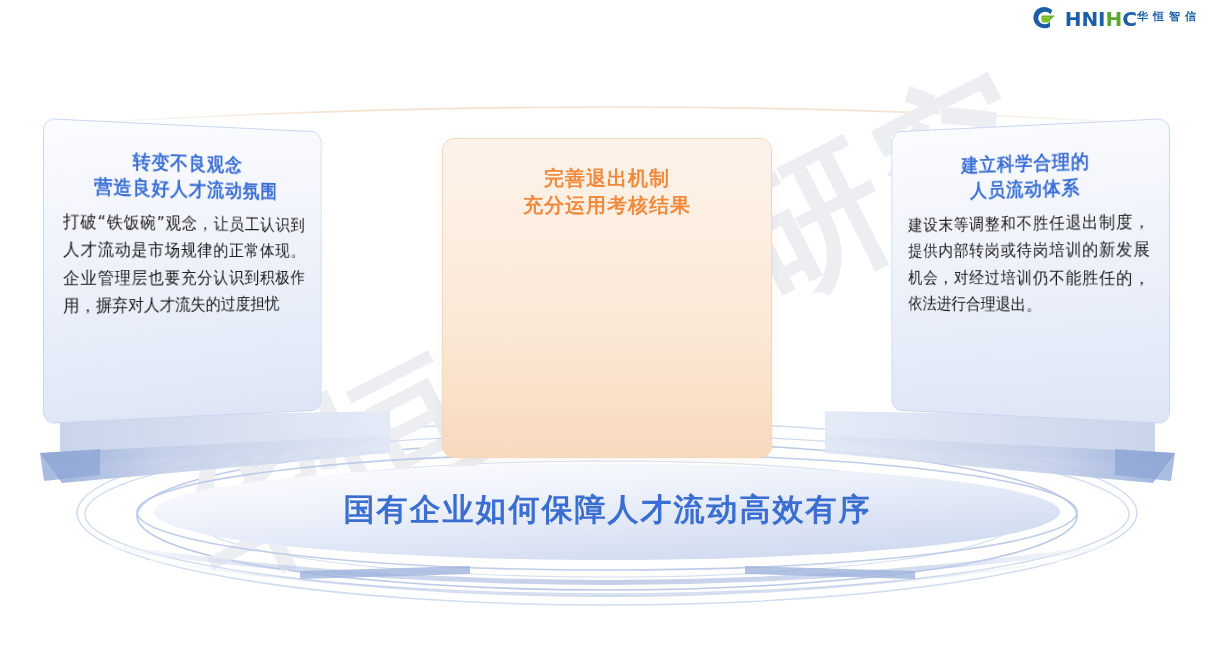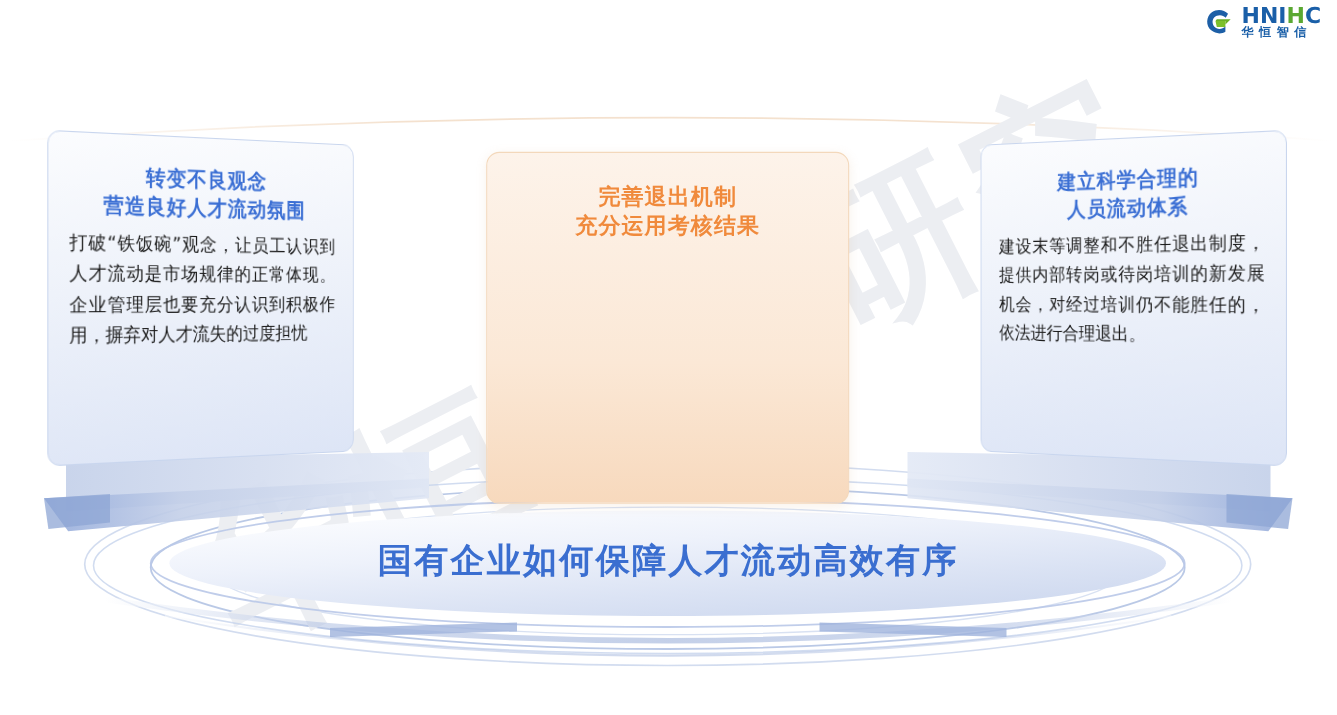--- a/index.html
+++ b/index.html
@@ -27,29 +27,29 @@
     font-family:"DejaVu Sans","Liberation Sans",sans-serif;
   }
 
   
   .logo{
     position:absolute;right:14px;top:4px;
     display:flex;align-items:center;gap:6px;
     z-index:30;
   }
   .logo-mark{width:30px;height:30px;flex:0 0 auto;}
-  .logo-text{display:flex;flex-direction:column;line-height:1;}
+  .logo-text{display:flex;flex-direction:row;line-height:1;}
   .logo-en{
     font-size:20px;font-weight:800;color:#1a5fa8;letter-spacing:0px;
     font-family:"DejaVu Sans","Liberation Sans",sans-serif;
   }
   .logo-en .g{color:#5aa832;}
   .logo-cn{
     font-size:11px;color:#1a5fa8;letter-spacing:5px;font-weight:700;margin-top:2px;
-    font-family:Liberation Mono, monospace;
+    font-family:Liberation Sans, sans-serif;
   }
 
   
   .deco{position:absolute;inset:0;z-index:1;pointer-events:none;}
   .deco-top{position:absolute;inset:0;z-index:3;pointer-events:none;}
 
   
   .cards{position:absolute;inset:0;z-index:10;}
   .card{
     position:absolute;

